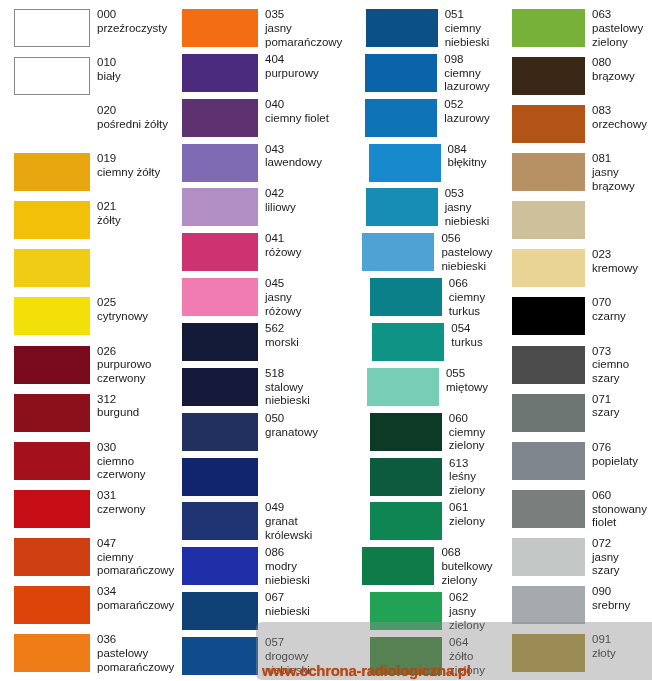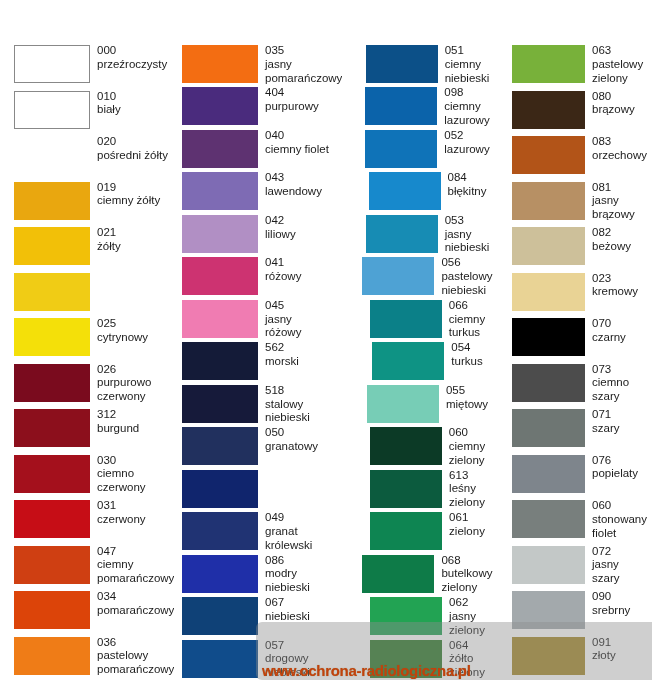--- a/index.html
+++ b/index.html
@@ -20,21 +20,20 @@
     width: 652px;
     height: 681px;
     display: flex;
     box-sizing: border-box;
     padding: 8px 0 0 0;
   }
   .column {
     display: flex;
     flex-direction: column;
     box-sizing: border-box;
-    margin-top: 36px;
   }
   .col-1 { width: 174px; padding-left: 14px; }
   .col-2 { width: 168px; padding-left: 0px; }
   .col-3 { width: 157px; padding-left: 0px; align-items: center; }
   .col-4 { width: 153px; padding-left: 0px; }
 
   .swatch-row {
     display: flex;
     align-items: flex-start;
     flex: 1 1 0;
@@ -446,24 +445,20 @@
       <div class="swatch-row">
         <div class="chip" style="background: rgb(183, 144, 100); border: 1px solid rgb(183, 144, 100);"></div>
         <div class="labels">
           <span class="code">081</span>
           <span class="name">jasny
 brązowy</span>
         </div>
       </div>
       <div class="swatch-row">
         <div class="chip" style="background: rgb(205, 192, 154); border: 1px solid rgb(205, 192, 154);"></div>
-        <div class="labels">
-          <span class="code">082</span>
-          <span class="name">beżowy</span>
-        </div>
       </div>
       <div class="swatch-row">
         <div class="chip" style="background: rgb(233, 211, 149); border: 1px solid rgb(233, 211, 149);"></div>
         <div class="labels">
           <span class="code">023</span>
           <span class="name">kremowy</span>
         </div>
       </div>
       <div class="swatch-row">
         <div class="chip" style="background: rgb(0, 0, 0); border: 1px solid rgb(0, 0, 0);"></div>

